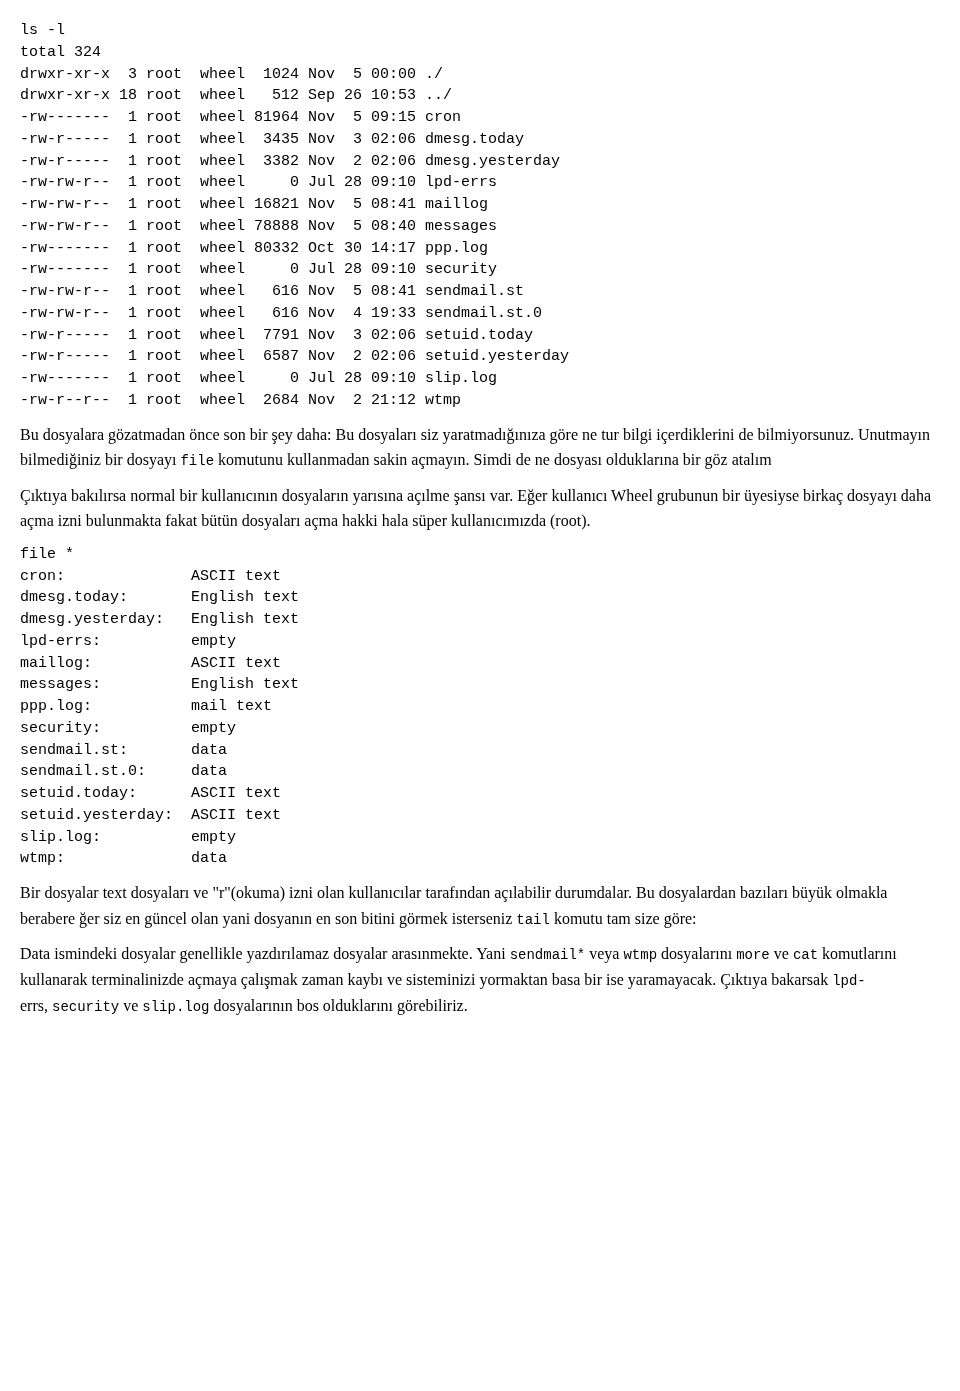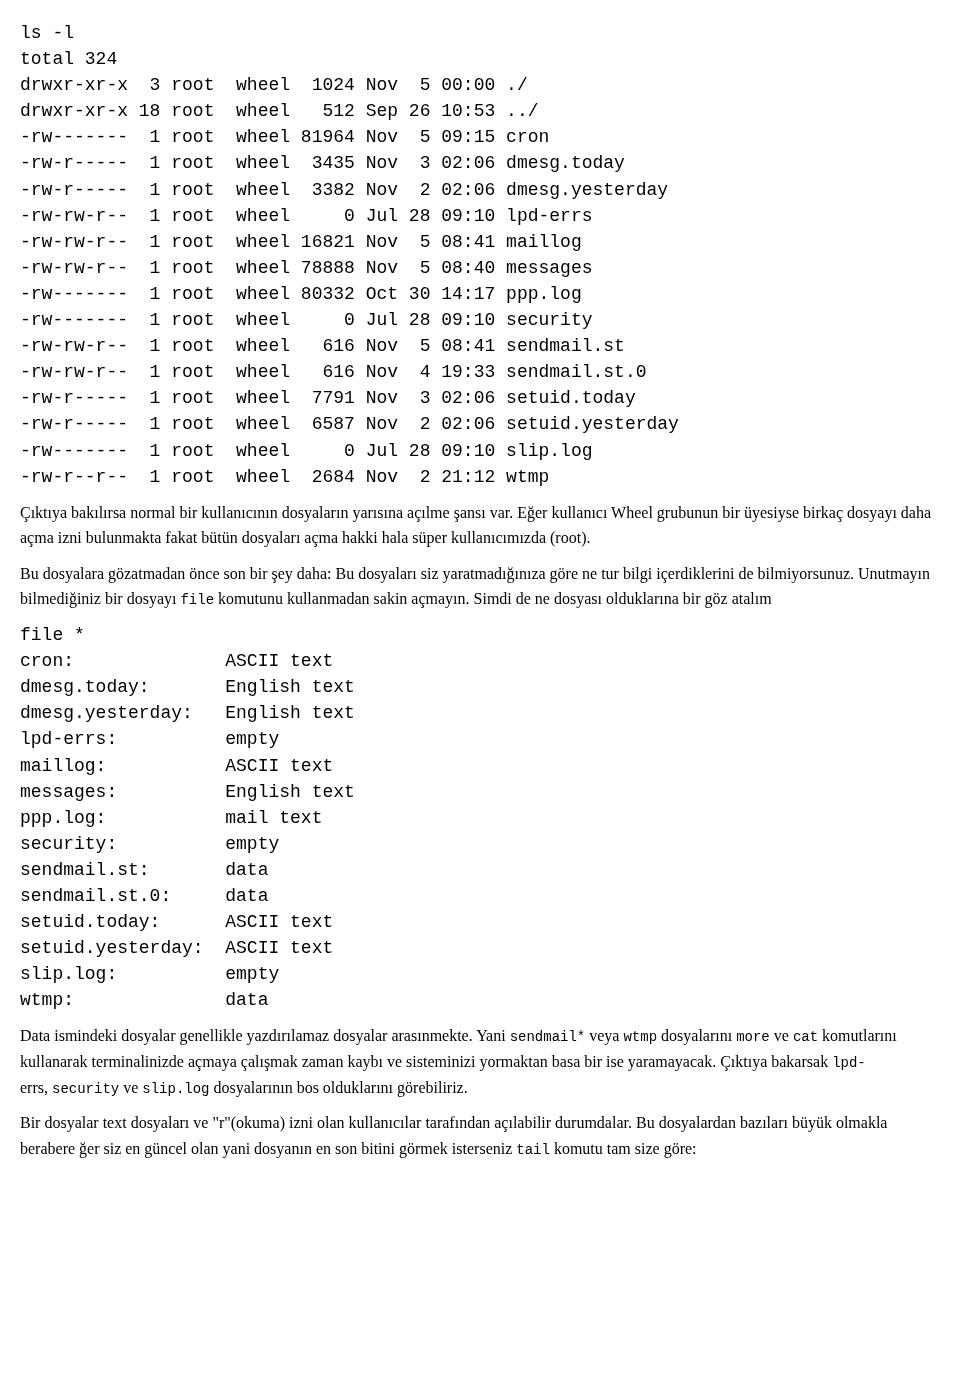--- a/index.html
+++ b/index.html
@@ -15,21 +15,21 @@
       width: 960px;
       padding: 10px 20px;
       line-height: 1.5;
     }
     .intro-text {
       margin-bottom: 10px;
       line-height: 1.6;
     }
     .code-block {
       font-family: 'Courier New', Courier, monospace;
-      font-size: 18px;
+      font-size: 15px;
       white-space: pre;
       line-height: 1.45;
       margin: 10px 0;
       display: block;
     }
     .inline-code {
       font-family: 'Courier New', Courier, monospace;
       font-size: 14px;
     }
     p {
@@ -62,51 +62,61 @@
 -rw-rw-r--  1 root  wheel   616 Nov  5 08:41 sendmail.st
 -rw-rw-r--  1 root  wheel   616 Nov  4 19:33 sendmail.st.0
 -rw-r-----  1 root  wheel  7791 Nov  3 02:06 setuid.today
 -rw-r-----  1 root  wheel  6587 Nov  2 02:06 setuid.yesterday
 -rw-------  1 root  wheel     0 Jul 28 09:10 slip.log
 -rw-r--r--  1 root  wheel  2684 Nov  2 21:12 wtmp</code>
   </div>
 
   <div class="section">
     <p>
-      <span>Çıktıya bakılırsa normal bir kullanıcının dosyaların yarısına açılme şansı var.</span>
-      <span>Eğer kullanıcı Wheel grubunun bir üyesiyse birkaç dosyayı daha açma izni bulunmakta fakat bütün dosyaları açma hakki hala süper kullanıcımızda (root).</span>
+      <span>Bu dosyalara gözatmadan önce son bir şey daha: Bu dosyaları siz yaratmadığınıza göre ne tur bilgi içerdiklerini de bilmiyorsunuz.</span>
+      <span>Unutmayın bilmediğiniz bir dosyayı</span>
+      <code class="inline-code">file</code>
+      <span>komutunu kullanmadan sakin açmayın.</span>
+      <span>Simdi de ne dosyası olduklarına bir göz atalım</span>
     </p>
   </div>
 
   <div class="section">
     <p>
-      <span>Bu dosyalara gözatmadan önce son bir şey daha: Bu dosyaları siz yaratmadığınıza göre ne tur bilgi içerdiklerini de bilmiyorsunuz.</span>
-      <span>Unutmayın bilmediğiniz bir dosyayı</span>
-      <code class="inline-code">file</code>
-      <span>komutunu kullanmadan sakin açmayın.</span>
-      <span>Simdi de ne dosyası olduklarına bir göz atalım</span>
+      <span>Çıktıya bakılırsa normal bir kullanıcının dosyaların yarısına açılme şansı var.</span>
+      <span>Eğer kullanıcı Wheel grubunun bir üyesiyse birkaç dosyayı daha açma izni bulunmakta fakat bütün dosyaları açma hakki hala süper kullanıcımızda (root).</span>
     </p>
   </div>
 
   <div>
     <code class="code-block">file *
 cron:              ASCII text
 dmesg.today:       English text
 dmesg.yesterday:   English text
 lpd-errs:          empty
 maillog:           ASCII text
 messages:          English text
 ppp.log:           mail text
 security:          empty
 sendmail.st:       data
 sendmail.st.0:     data
 setuid.today:      ASCII text
 setuid.yesterday:  ASCII text
 slip.log:          empty
 wtmp:              data</code>
+  </div>
+
+  <div class="section">
+    <p>
+      <span>Bir dosyalar text dosyaları ve "r"(okuma) izni olan kullanıcılar tarafından açılabilir durumdalar.</span>
+      <span>Bu dosyalardan bazıları büyük olmakla berabere</span>
+      <span>ğer siz en güncel olan yani dosyanın en son bitini görmek isterseniz</span>
+      <code class="inline-code">tail</code>
+      <span>komutu tam size göre:</span>
+    </p>
   </div>
 
   <div class="section">
     <p>
       <span>Data ismindeki dosyalar genellikle yazdırılamaz dosyalar arasınmekte.</span>
       <span>Yani</span>
       <code class="inline-code">sendmail*</code>
       <span>veya</span>
       <code class="inline-code">wtmp</code>
       <span>dosyalarını</span>
@@ -118,24 +128,14 @@
       <code class="inline-code">lpd-</code>
       <br>
       <span>errs,</span>
       <code class="inline-code">security</code>
       <span>ve</span>
       <code class="inline-code">slip.log</code>
       <span>dosyalarının bos olduklarını görebiliriz.</span>
     </p>
   </div>
 
-  <div class="section">
-    <p>
-      <span>Bir dosyalar text dosyaları ve "r"(okuma) izni olan kullanıcılar tarafından açılabilir durumdalar.</span>
-      <span>Bu dosyalardan bazıları büyük olmakla berabere</span>
-      <span>ğer siz en güncel olan yani dosyanın en son bitini görmek isterseniz</span>
-      <code class="inline-code">tail</code>
-      <span>komutu tam size göre:</span>
-    </p>
-  </div>
-
 
 </div>
 
 </body></html>

